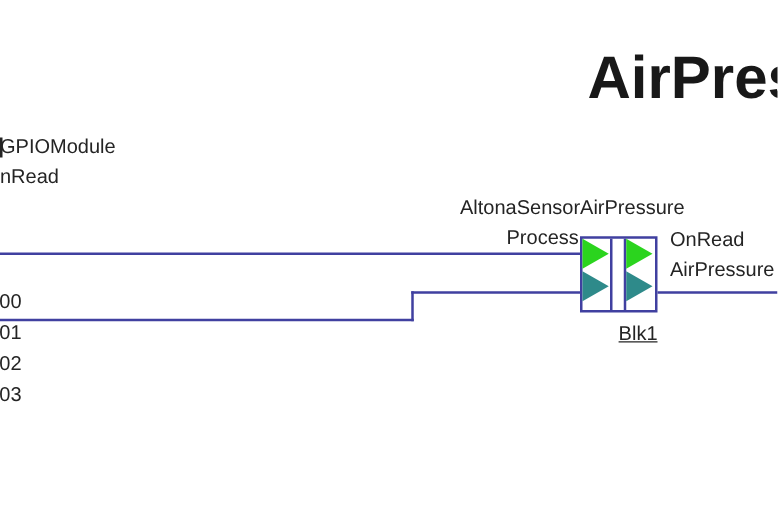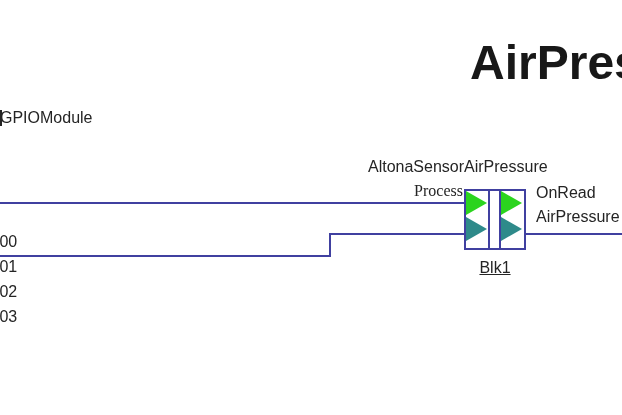--- a/index.html
+++ b/index.html
@@ -20,33 +20,34 @@
   .wire{position:absolute; background:var(--line);}
   .h{height:2px;} .v{width:2px;}
   .fb{position:absolute; left:464px; top:189px; width:62px; height:61px;
       box-sizing:border-box; border:2px solid var(--line); background:#fff;}
   .fb-div{position:absolute; top:0; width:2px; height:57px; background:var(--line);}
   .tri{position:absolute; width:0; height:0;
        border-top:12px solid transparent; border-bottom:12px solid transparent;}
   .tri.event{border-left:21px solid var(--event-port);}
   .tri.data{border-left:21px solid var(--data-port);}
   .type-name{left:368px; top:155px;}
-  .in-labels{right:159px; top:179px; text-align:right;font-family:Liberation Serif, serif;}
+  .in-labels{right:159px; top:179px; text-align:right;}
   .out-labels{left:536px; top:181px;}
-  .instance-name{left:464px; top:256px; width:62px; text-align:center;text-decoration:underline;}
+  .instance-name{left:464px; top:256px; width:62px; text-align:right;text-decoration:underline;}
 </style>
 </head>
 <body>
 
 <div id="screen">
 
   <div class="title">AirPressure</div>
 
   <div class="txt event-labels">
     <div>GPIOModule</div>
+    <div>nRead</div>
   </div>
   <div class="sliver"></div>
 
   <div class="txt data-labels">
     <div>O00</div>
     <div>O01</div>
     <div>O02</div>
     <div>O03</div>
   </div>
 

